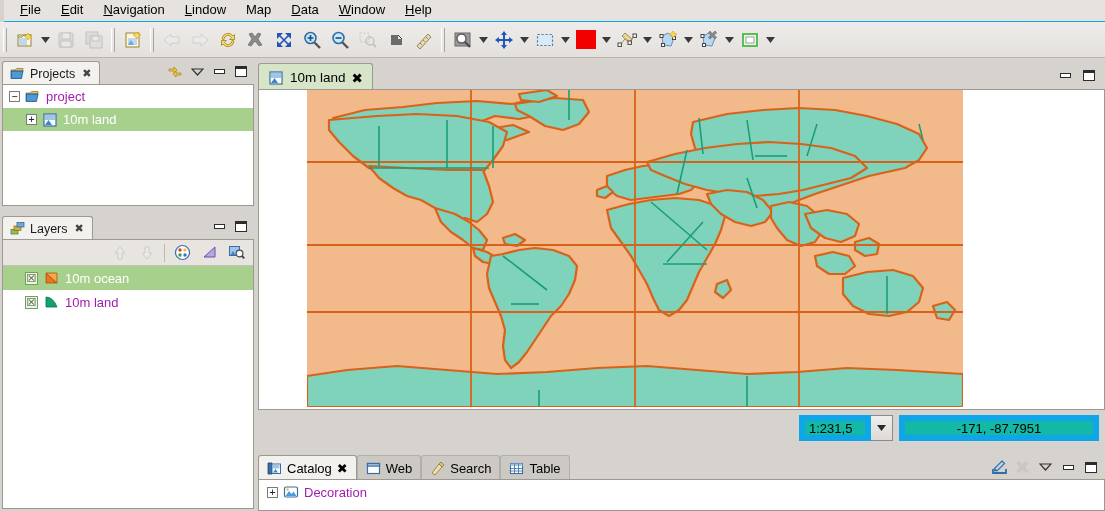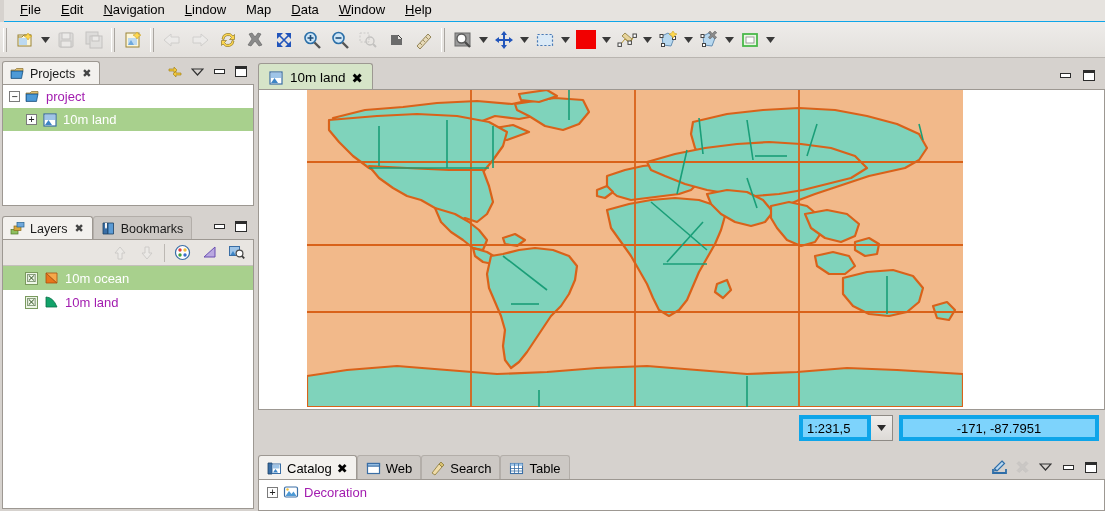--- a/index.html
+++ b/index.html
@@ -198,22 +198,22 @@
 
   #statusbar {
     position: absolute; left: 0; top: 352px;
     width: 847px; height: 36px;
     background: #d6d2ce;
     display: flex; align-items: center; justify-content: flex-end;
     padding-right: 6px; gap: 6px;
   }
   .sb-field {
     height: 26px;
-    background: #7dd3fc;
-    border: 4px solid #0ea5e9;
+    background: #14b8a6;
+    border: 6px solid #0ea5e9;
     display: flex; align-items: center; justify-content: center;
     font-size: 13px;
   }
   #sb-scale {
     width: 72px; padding-left: 4px; justify-content: flex-start;
     overflow: hidden; white-space: nowrap;
   }
   #sb-scale-arrow {
     width: 22px; height: 26px;
     background: linear-gradient(to bottom,#f0eeec,#dddad6);
@@ -575,28 +575,20 @@
     <div class="view" style="top:155px; width:252px;">
       <div class="view-tabbar">
         <div class="vtab active">
           <svg width="15" height="15" viewBox="0 0 15 15">
             <rect x="1" y="8.5" width="7" height="4.5" fill="#8fbf5f" stroke="#4f7a2a" stroke-width=".7"></rect>
             <rect x="4" y="5" width="7" height="4.5" fill="#d9a83c" stroke="#8a6a18" stroke-width=".7"></rect>
             <rect x="7" y="1.5" width="7" height="4.5" fill="#6fa8dc" stroke="#24618f" stroke-width=".7"></rect>
           </svg>
           <span>Layers</span>
           <span class="xclose">✖</span>
-        </div>
-        <div class="vtab">
-          <svg width="15" height="15" viewBox="0 0 15 15">
-            <path d="M2 2 L7 2 L7 13 L2 13 Z" fill="#3a6ea5" stroke="#1c4166" stroke-width=".8"></path>
-            <path d="M7 2 L12.5 2 L12.5 13 L7 13 Z" fill="#5b9bd5" stroke="#1c4166" stroke-width=".8"></path>
-            <path d="M4 2 L4 8 L5 6.6 L6 8 L6 2 Z" fill="#f5f5f5"></path>
-          </svg>
-          <span>Bookmarks</span>
         </div>
         <div class="vtab-fill"></div>
         <div class="vtab-tools">
           <div class="vtool">
               <span class="wc-min"></span>
             </div>
           <div class="vtool">
               <span class="wc-max"></span>
             </div>
         </div>

